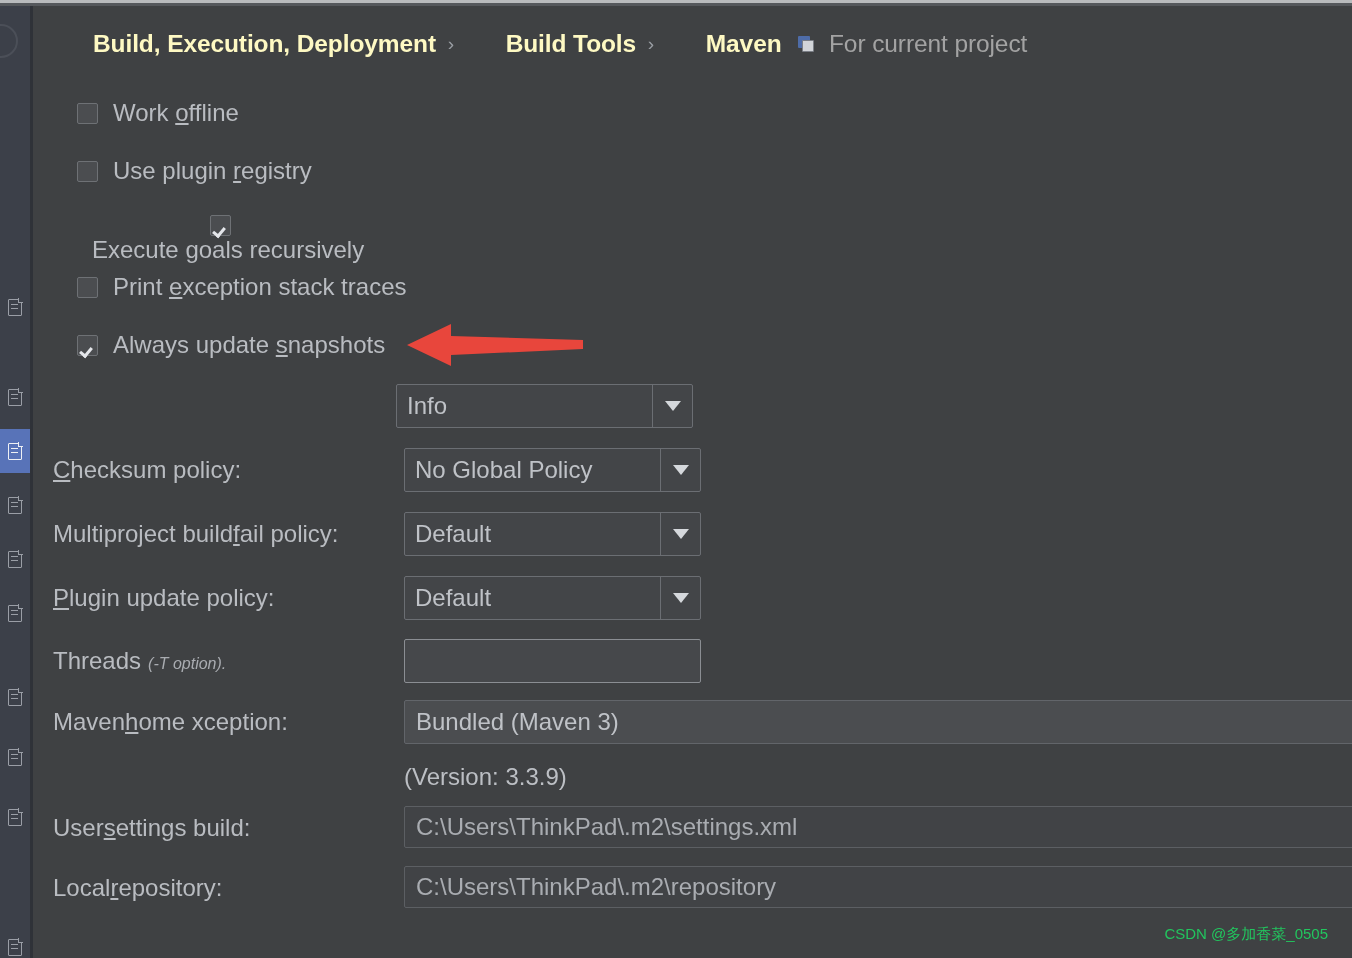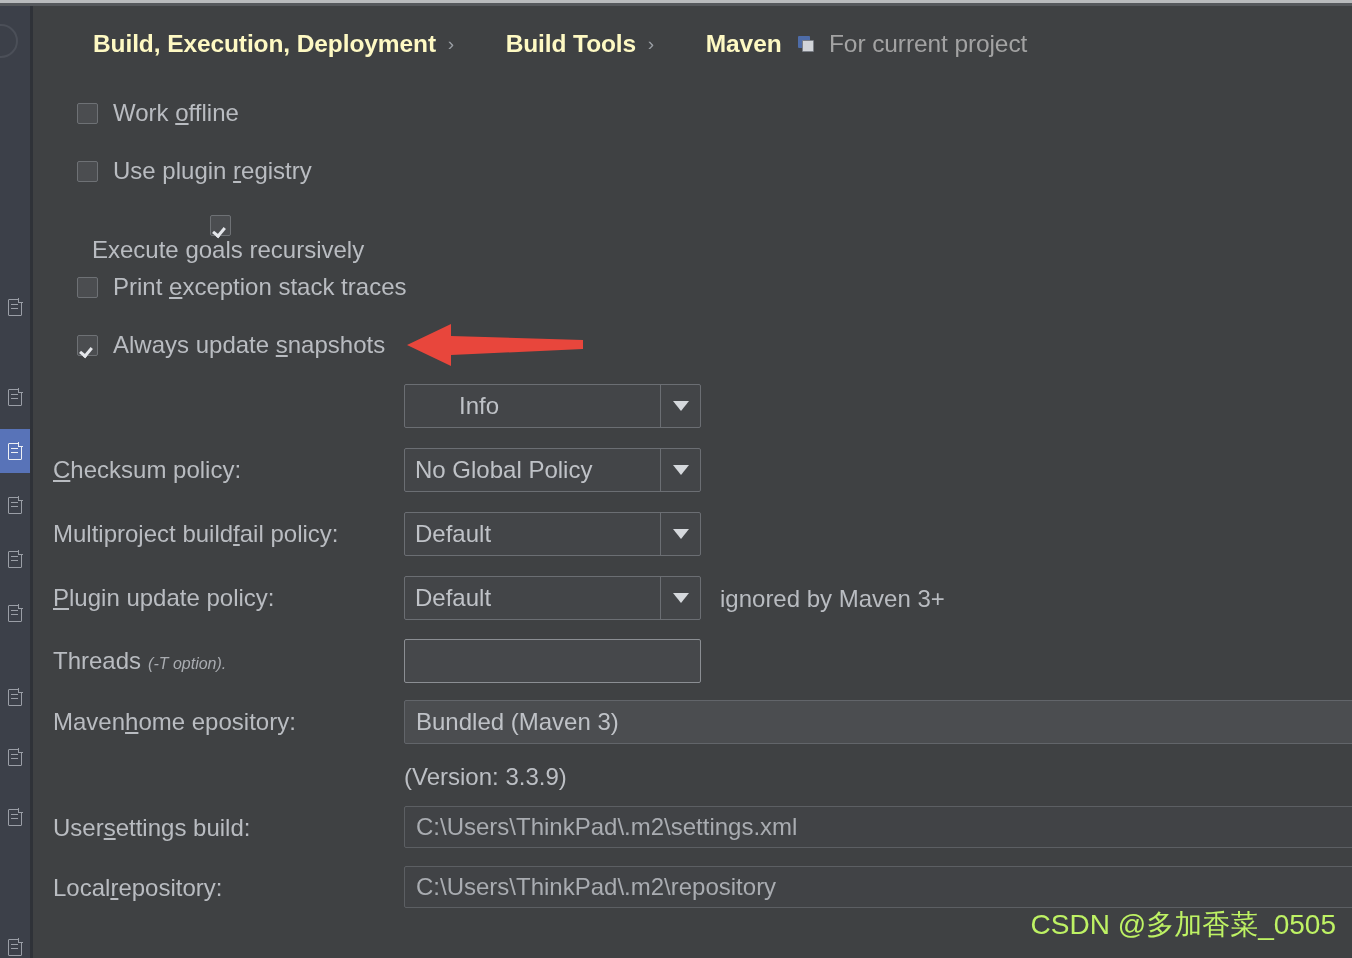--- a/index.html
+++ b/index.html
@@ -96,22 +96,22 @@
             font-size: 24px; color: #a9acb1; white-space: nowrap; overflow: hidden; }
   .homefield { position: absolute; height: 44px; background: #4b4d50;
             border: 1px solid #62656a; border-radius: 2px;
             display: flex; align-items: center; padding-left: 11px;
             font-size: 24px; color: #bfc2c7; white-space: nowrap; overflow: hidden; }
 
   .sidenote { position: absolute; font-size: 24px; color: #b9bcc1; white-space: nowrap; }
   .versionnote { position: absolute; font-size: 24px; color: #bcbfc4; white-space: nowrap; }
 
   .arrow-wrap { position: absolute; left: 405px; top: 318px; }
-  .watermark { position: absolute; right: 16px; bottom: 14px; font-size: 28px;
-               color: #bef264; white-space: nowrap; }
+  .watermark { position: absolute; right: 24px; bottom: 14px; font-size: 15px;
+               color: #22c55e; white-space: nowrap; }
 </style>
 </head>
 <body>
 
 <div id="root">
 
   <div class="top-line"></div>
   <div class="top-line2"></div>
 
   <div class="sidebar">
@@ -234,21 +234,21 @@
           <span class="cb"></span>
           <span class="cb-label">Print <span class="mn">e</span>xception stack traces</span>
         </div>
         <div class="cb-row" style="top: 325px;">
           <span class="cb checked"></span>
           <span class="cb-label">Always update <span class="mn">s</span>napshots</span>
         </div>
       </div>
 
     <div class="frow" style="top:378px; width:1000px;">
-      <div class="combo" style="left:351px;padding-left:44px;">
+      <div class="combo" style="left:343px;">
         <span class="val">Info</span>
         <span class="arrowbtn">
           <span class="caret"></span>
         </span>
       </div>
     </div>
 
     <div class="frow" style="top:442px; width:1000px;">
       <div class="flabel">
         <span></span>
@@ -282,36 +282,35 @@
         <span></span>
           <span class="mn">P</span>
           <span>lugin update policy:</span>
       </div>
       <div class="combo" style="left:351px;">
         <span class="val">Default</span>
         <span class="arrowbtn">
           <span class="caret"></span>
         </span>
       </div>
-      <div class="sidenote" style="left:667px; top:9px;">ignored by Maven 3+</div>
     </div>
 
     <div class="frow" style="top:633px; width:1000px;">
       <div class="flabel">
         <span>Threads</span>
           <span class="fhint-it">(-T option).</span>
       </div>
       <div class="textin" style="left:351px; width:297px;"></div>
     </div>
 
     <div class="frow" style="top:694px; width:1280px;">
       <div class="flabel">
         <span>Maven </span>
           <span class="mn">h</span>
-          <span>ome epository:</span>
+          <span>ome xception:</span>
       </div>
       <div class="homefield" style="left:351px; width:975px;">Bundled (Maven 3)</div>
     </div>
 
     <div class="versionnote" style="left:365px; top:757px;">(Version: 3.3.9)</div>
 
     <div class="frow" style="top:800px; width:1280px;">
       <div class="flabel">
         <span>User </span>
           <span class="mn">s</span>

